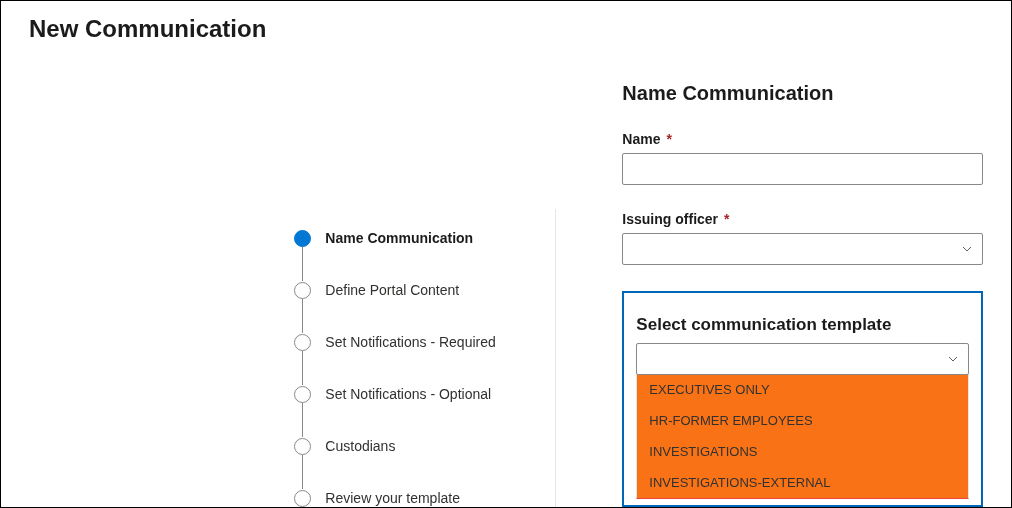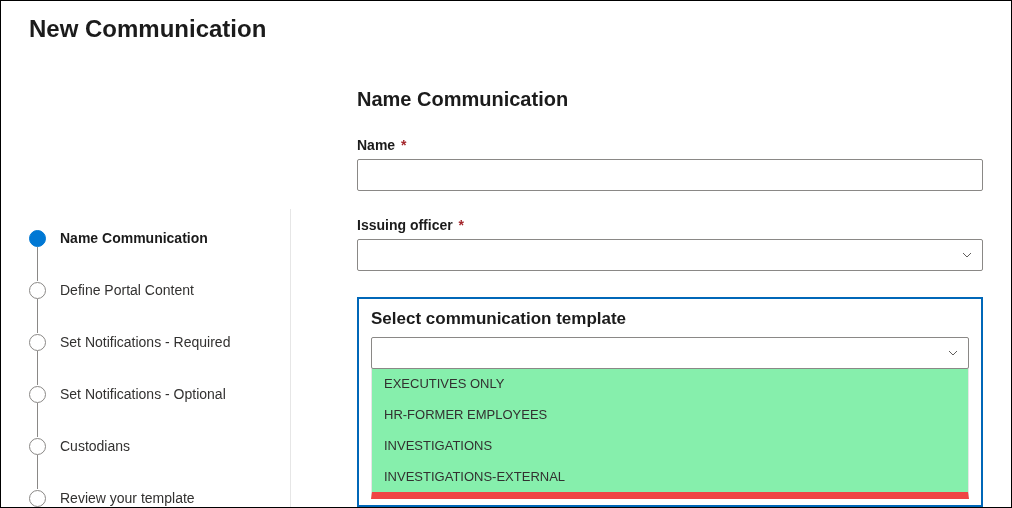--- a/index.html
+++ b/index.html
@@ -12,21 +12,21 @@
       background: #fff;
       color: #323130;
       width: 1012px;
       height: 508px;
       border: 1px solid #000;
     }
     .container {
       width: 100%;
       height: 100%;
       display: flex;
-      flex-direction: column;
+      flex-direction: row;
     }
     .page-title {
       font-size: 24px;
       font-weight: 700;
       padding: 14px 0 18px 28px;
       color: #1b1b1b;
     }
     .body {
       display: flex;
       flex: 1;
@@ -108,20 +108,21 @@
     }
     .field {
       margin-bottom: 26px;
     }
     .field-label {
       font-size: 14px;
       font-weight: 600;
       color: #1b1b1b;
       margin-bottom: 6px;
       display: block;
+      margin-top: 12px;
     }
     .req {
       color: #a4262c;
       margin-left: 2px;
     }
     .text-input {
       width: 100%;
       height: 32px;
       border: 1px solid #8a8886;
       border-radius: 2px;
@@ -163,23 +164,23 @@
       position: relative;
     }
     .template-block .field-label {
       font-weight: 700;
       font-size: 17px;
       margin-bottom: 8px;
     }
     .dropdown-list {
       border-left: 1px solid #e6e6e6;
       border-right: 1px solid #e6e6e6;
-      border-bottom: 7px solid #ef4444;
+      border-bottom: 1px solid #ef4444;
       margin-top: -1px;
-      background: #86efac;
+      background: #f97316;
     }
     .dropdown-item {
       padding: 8px 12px;
       font-size: 13px;
       color: #323130;
       cursor: pointer;
     }
   </style>
 </head>
 <body>

